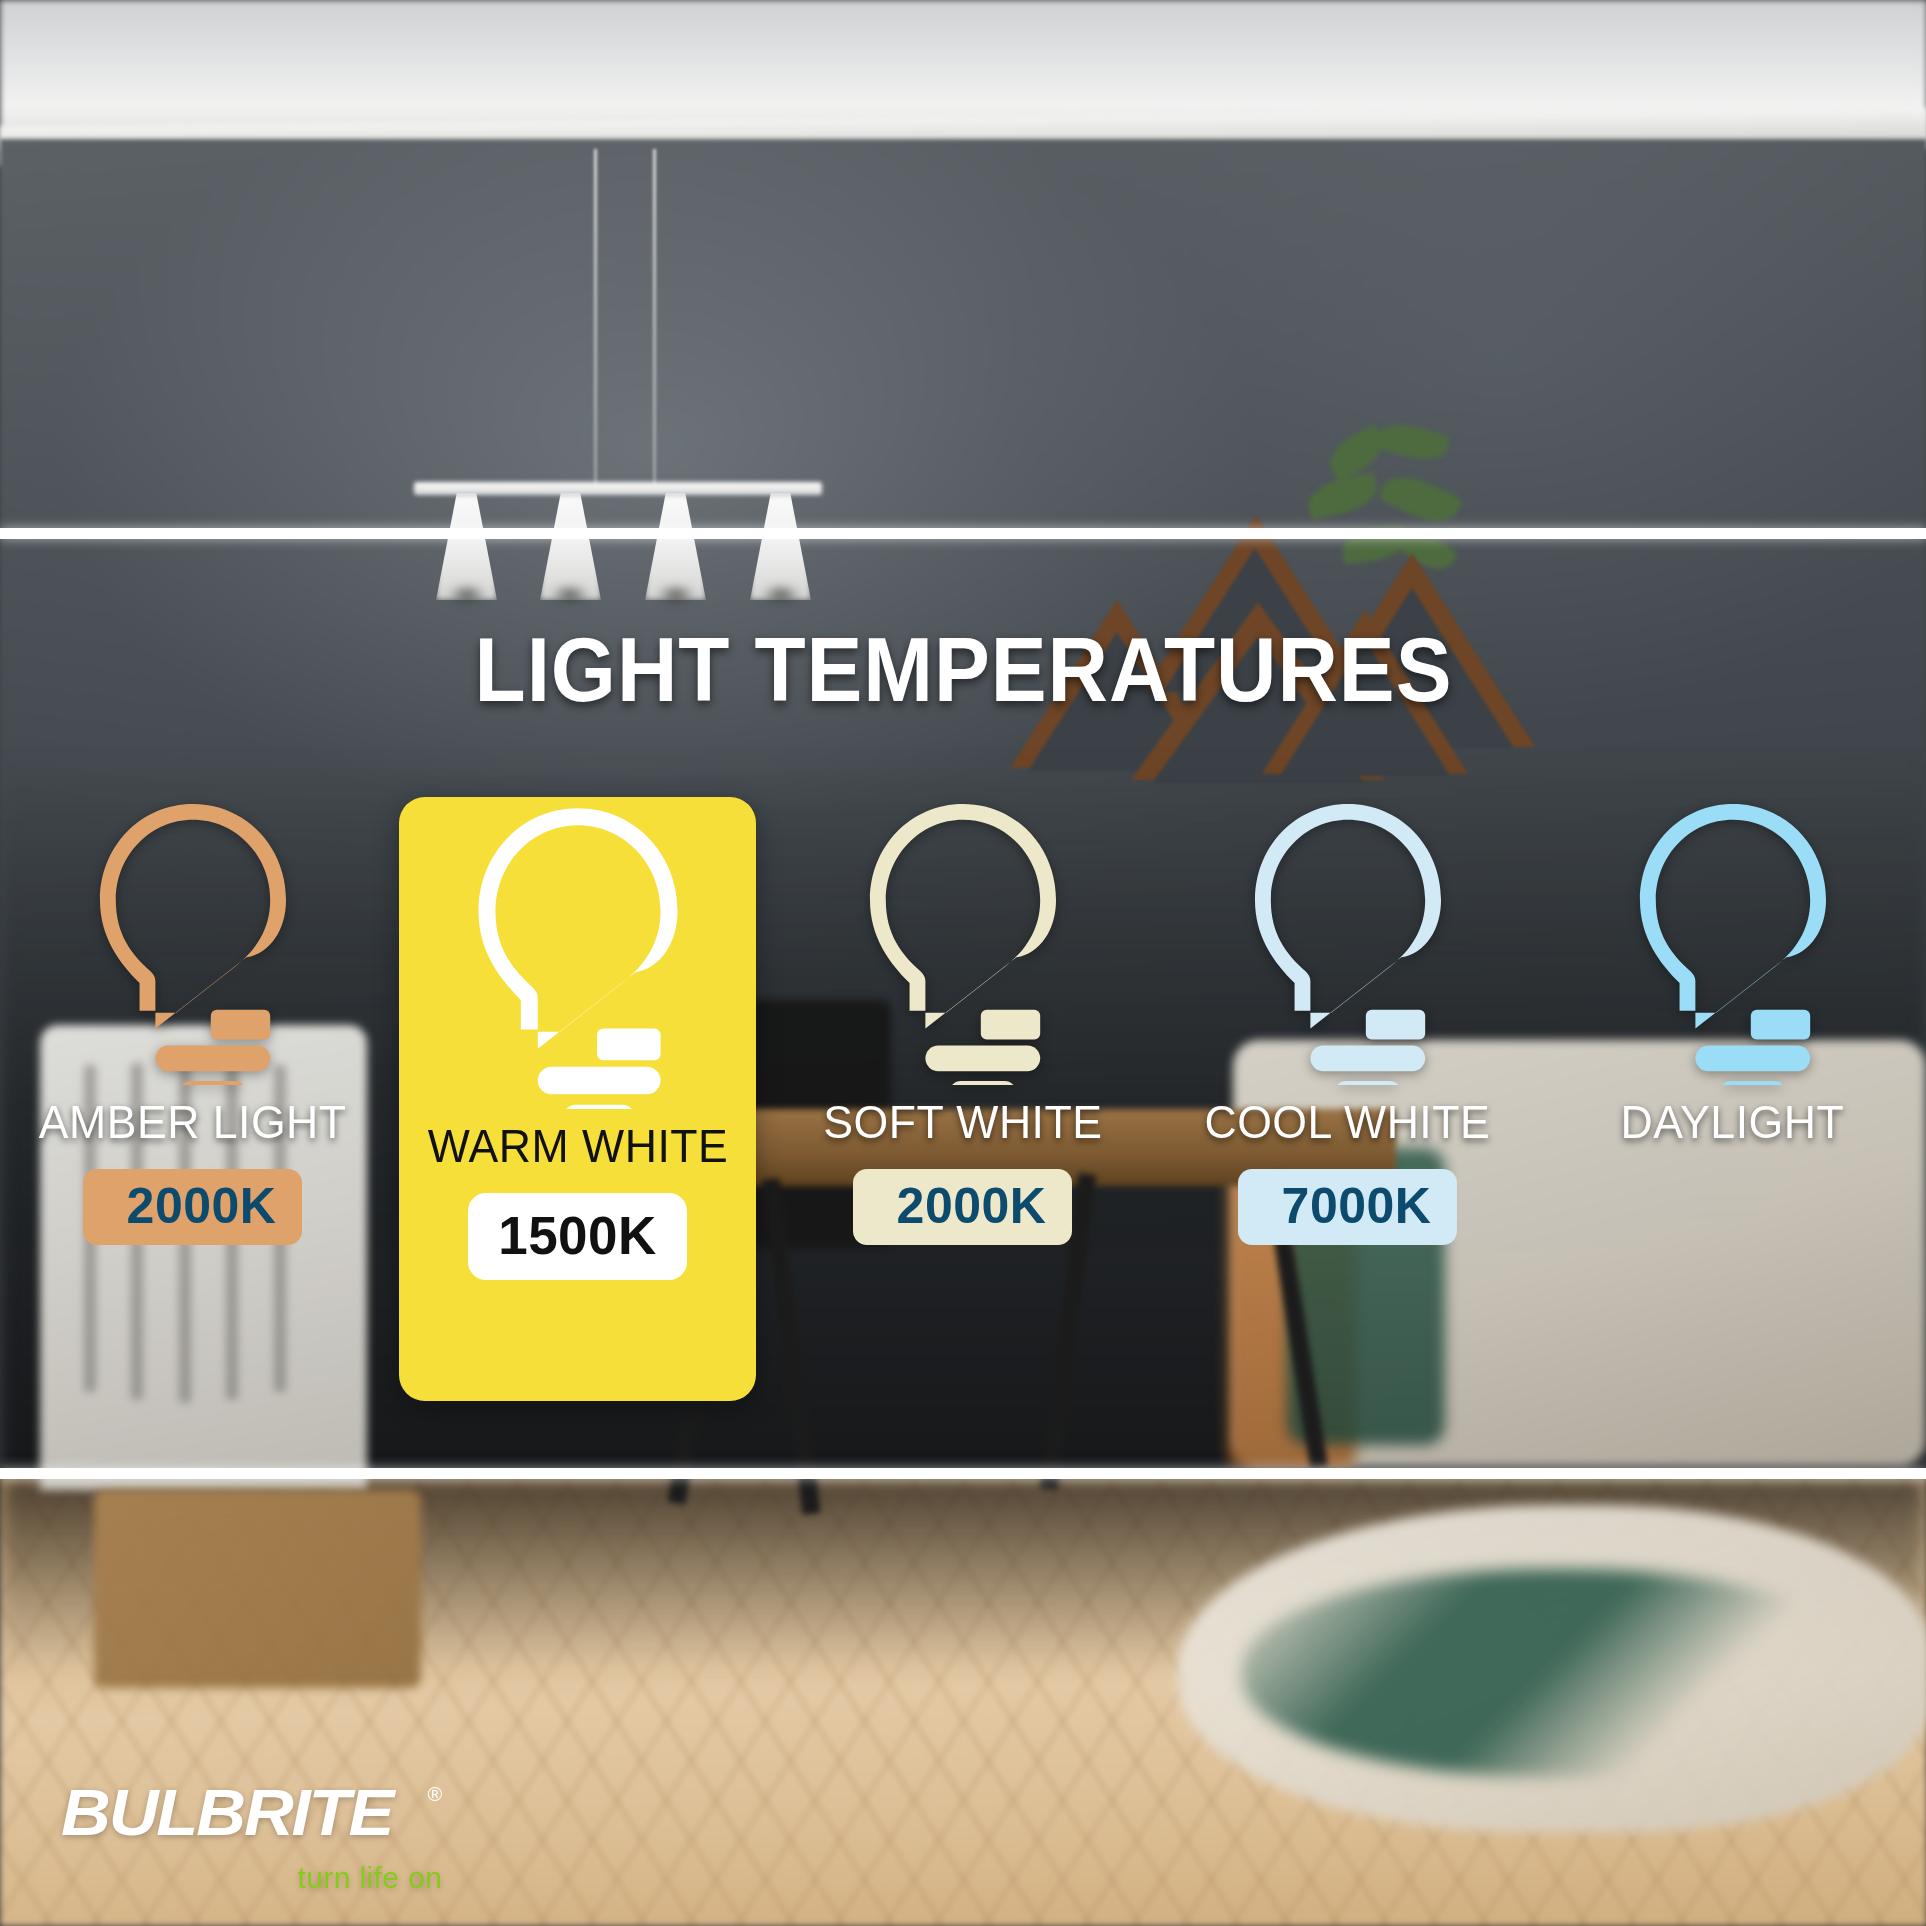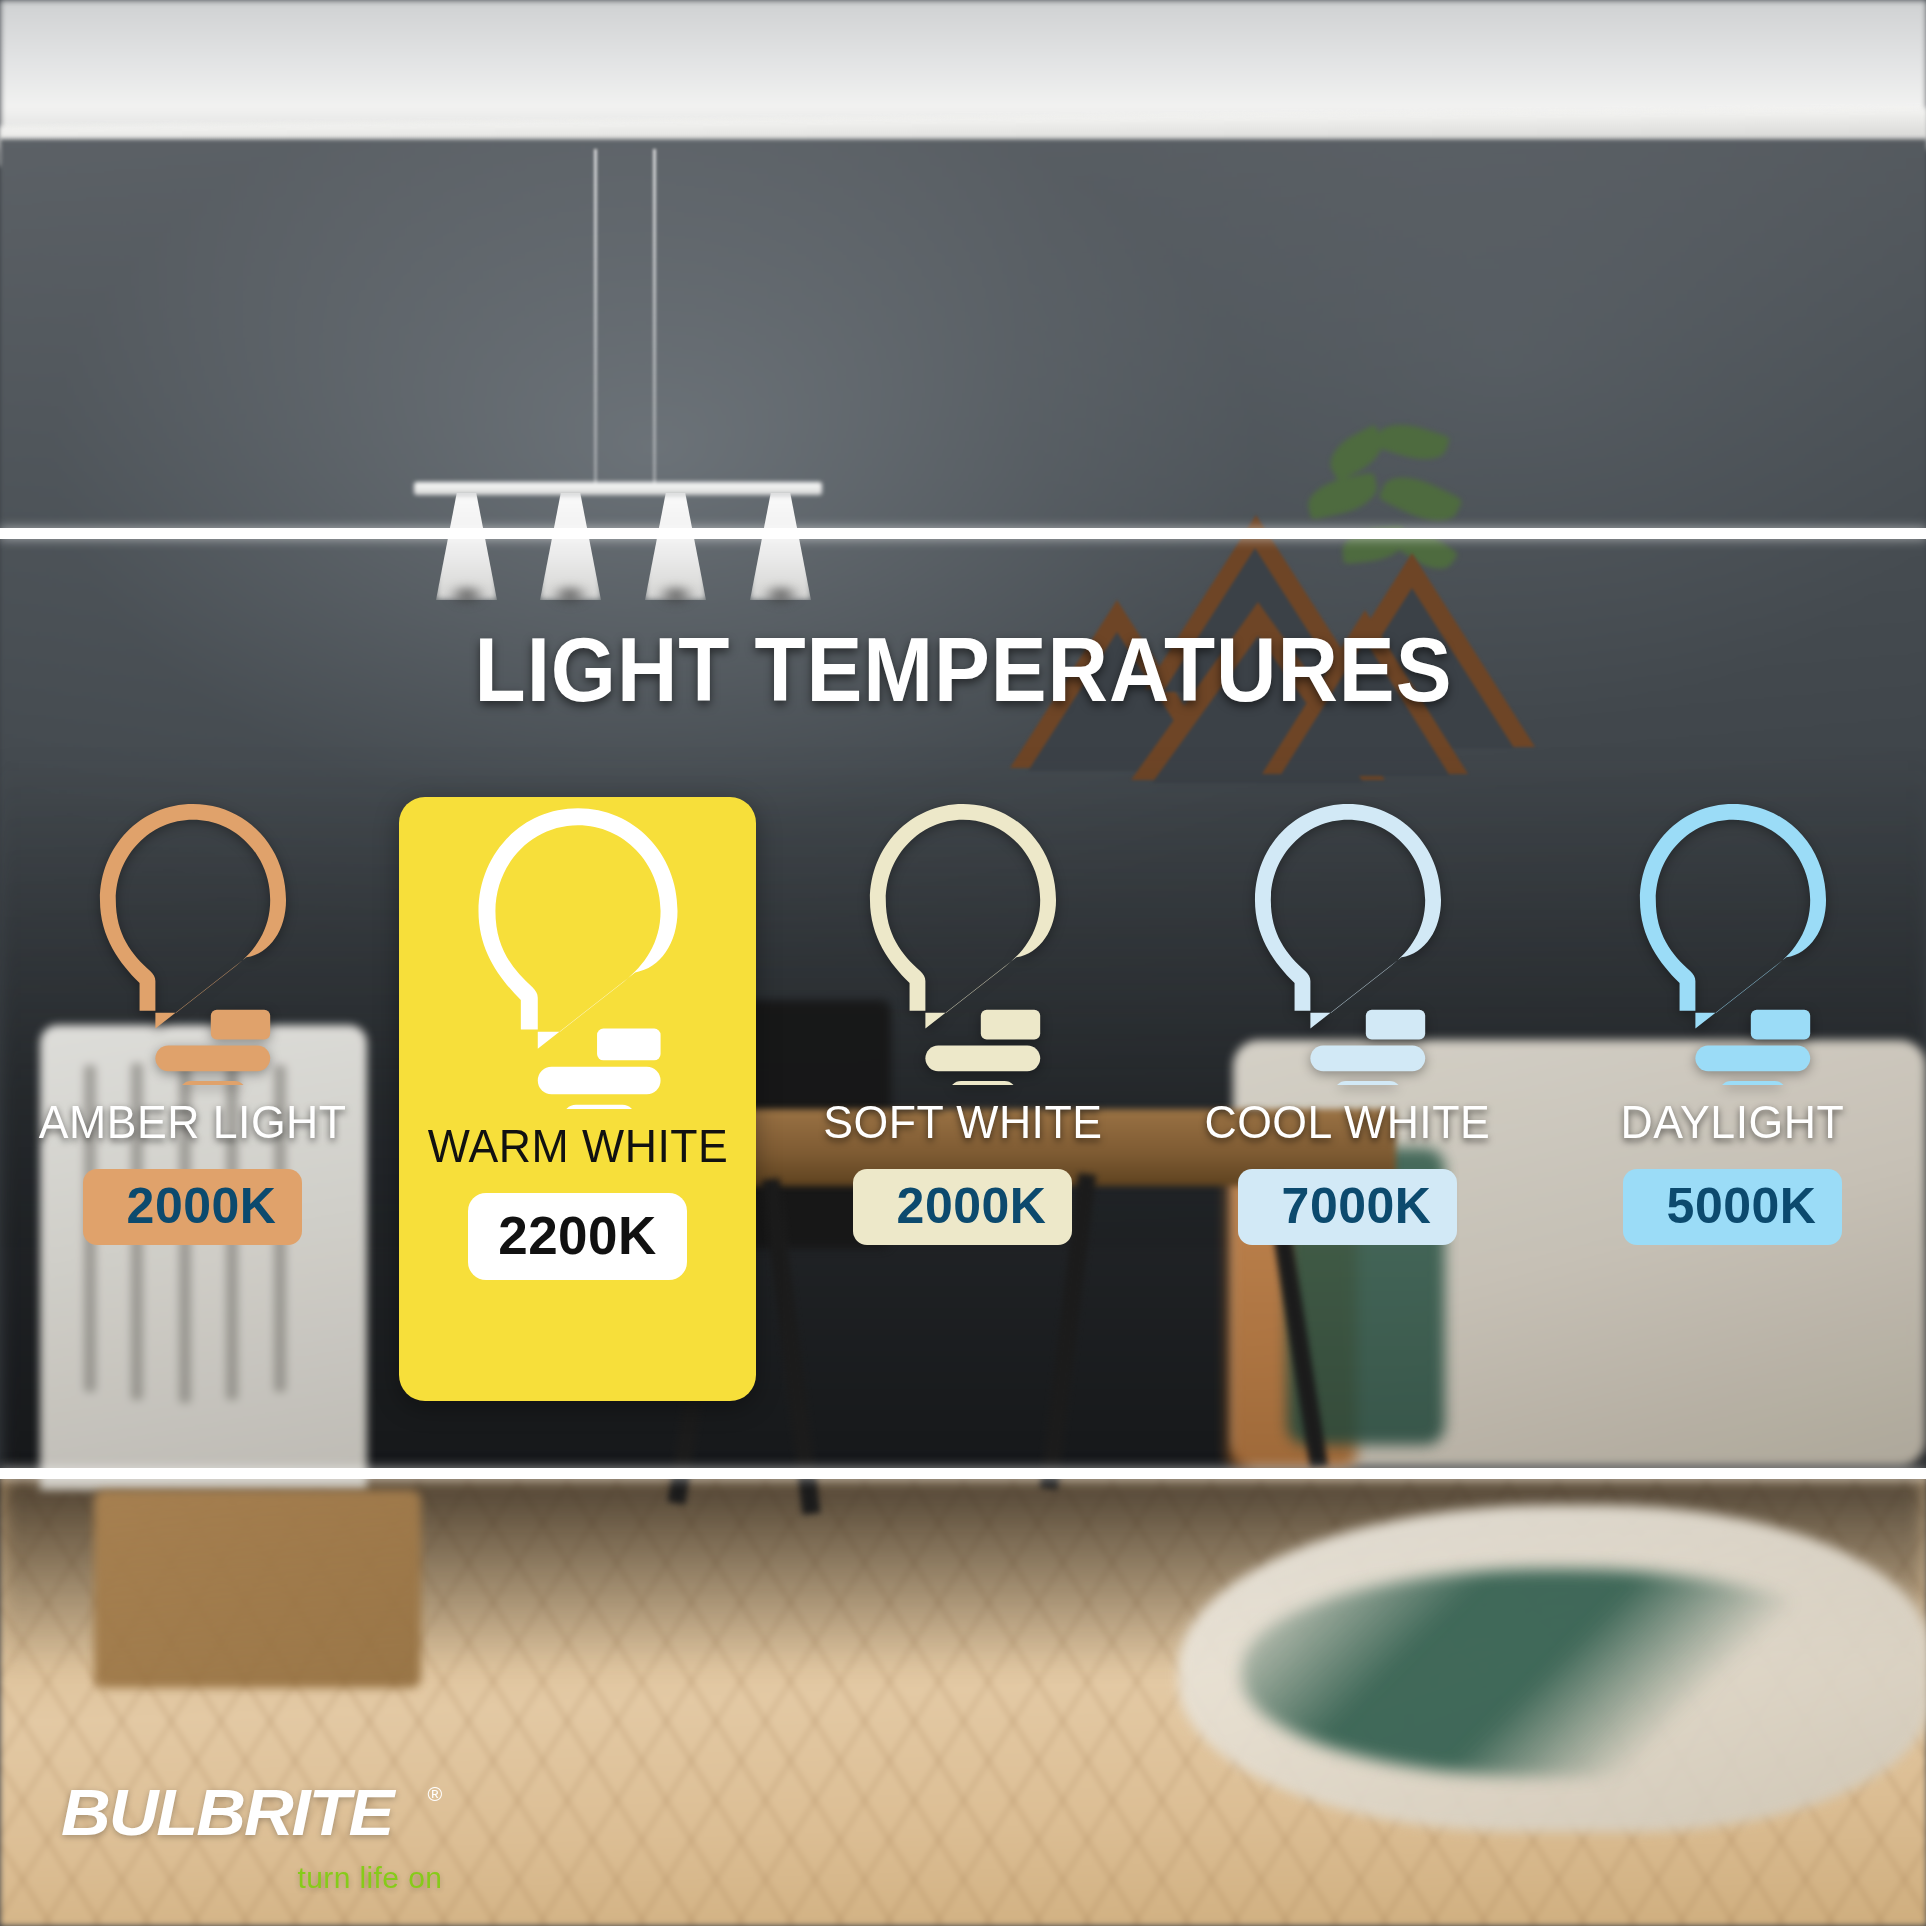--- a/index.html
+++ b/index.html
@@ -374,21 +374,21 @@
         <svg viewBox="0 0 200 290" xmlns="http://www.w3.org/2000/svg">
           <g fill="#FFFFFF">
             <path d="M100 6 C47 6 6 49 6 103 c0 38 20 64 40 84 v28 h16 v-30 c0-4 -2-7 -5-10 C38 158 22 138 22 103 C22 58 57 22 100 22 c43 0 78 36 78 81 0 30 -15 51 -35 67 l-60 47 h-21 v16 l92 -72 C178 157 194 133 194 103 194 49 153 6 100 6 Z"></path>
             <rect x="118" y="214" width="60" height="30" rx="6"></rect>
             <rect x="62" y="250" width="116" height="26" rx="13"></rect>
             <rect x="86" y="286" width="68" height="24" rx="12"></rect>
           </g>
         </svg>
       </div>
       <div class="namelbl">WARM WHITE</div>
-      <div class="kelvin">2200K</div>
+      <div class="kelvin">1500K</div>
     </div>
 
     <div class="col">
       <div class="cardbg"></div>
       <div class="bulbWrap">
         <svg viewBox="0 0 200 290" xmlns="http://www.w3.org/2000/svg">
           <g fill="#EDE8C9">
             <path d="M100 6 C47 6 6 49 6 103 c0 38 20 64 40 84 v28 h16 v-30 c0-4 -2-7 -5-10 C38 158 22 138 22 103 C22 58 57 22 100 22 c43 0 78 36 78 81 0 30 -15 51 -35 67 l-60 47 h-21 v16 l92 -72 C178 157 194 133 194 103 194 49 153 6 100 6 Z"></path>
             <rect x="118" y="214" width="60" height="30" rx="6"></rect>
             <rect x="62" y="250" width="116" height="26" rx="13"></rect>
@@ -422,21 +422,20 @@
         <svg viewBox="0 0 200 290" xmlns="http://www.w3.org/2000/svg">
           <g fill="#9BDCF7">
             <path d="M100 6 C47 6 6 49 6 103 c0 38 20 64 40 84 v28 h16 v-30 c0-4 -2-7 -5-10 C38 158 22 138 22 103 C22 58 57 22 100 22 c43 0 78 36 78 81 0 30 -15 51 -35 67 l-60 47 h-21 v16 l92 -72 C178 157 194 133 194 103 194 49 153 6 100 6 Z"></path>
             <rect x="118" y="214" width="60" height="30" rx="6"></rect>
             <rect x="62" y="250" width="116" height="26" rx="13"></rect>
             <rect x="86" y="286" width="68" height="24" rx="12"></rect>
           </g>
         </svg>
       </div>
       <div class="namelbl">DAYLIGHT</div>
-      <div class="kelvin" style="background:#9BDCF7;">5000K</div>
     </div>
 
   </div>
 
   <div class="logo">
     <div class="logoMark">
       <span class="logoB">BULBRITE</span>
       <span class="logoReg">®</span>
     </div>
     <div class="tagline">turn life on</div>

